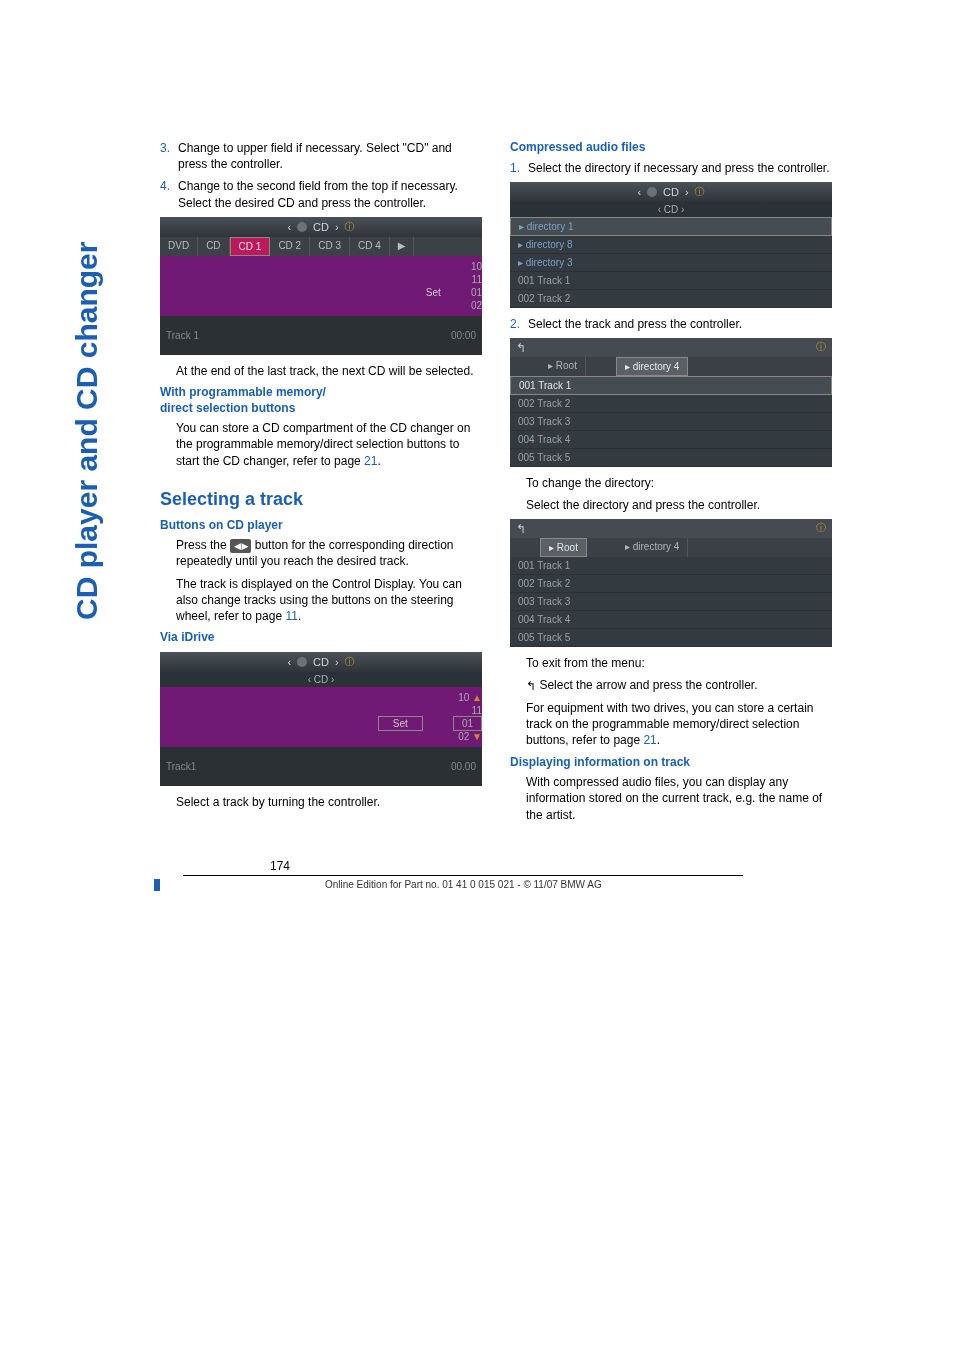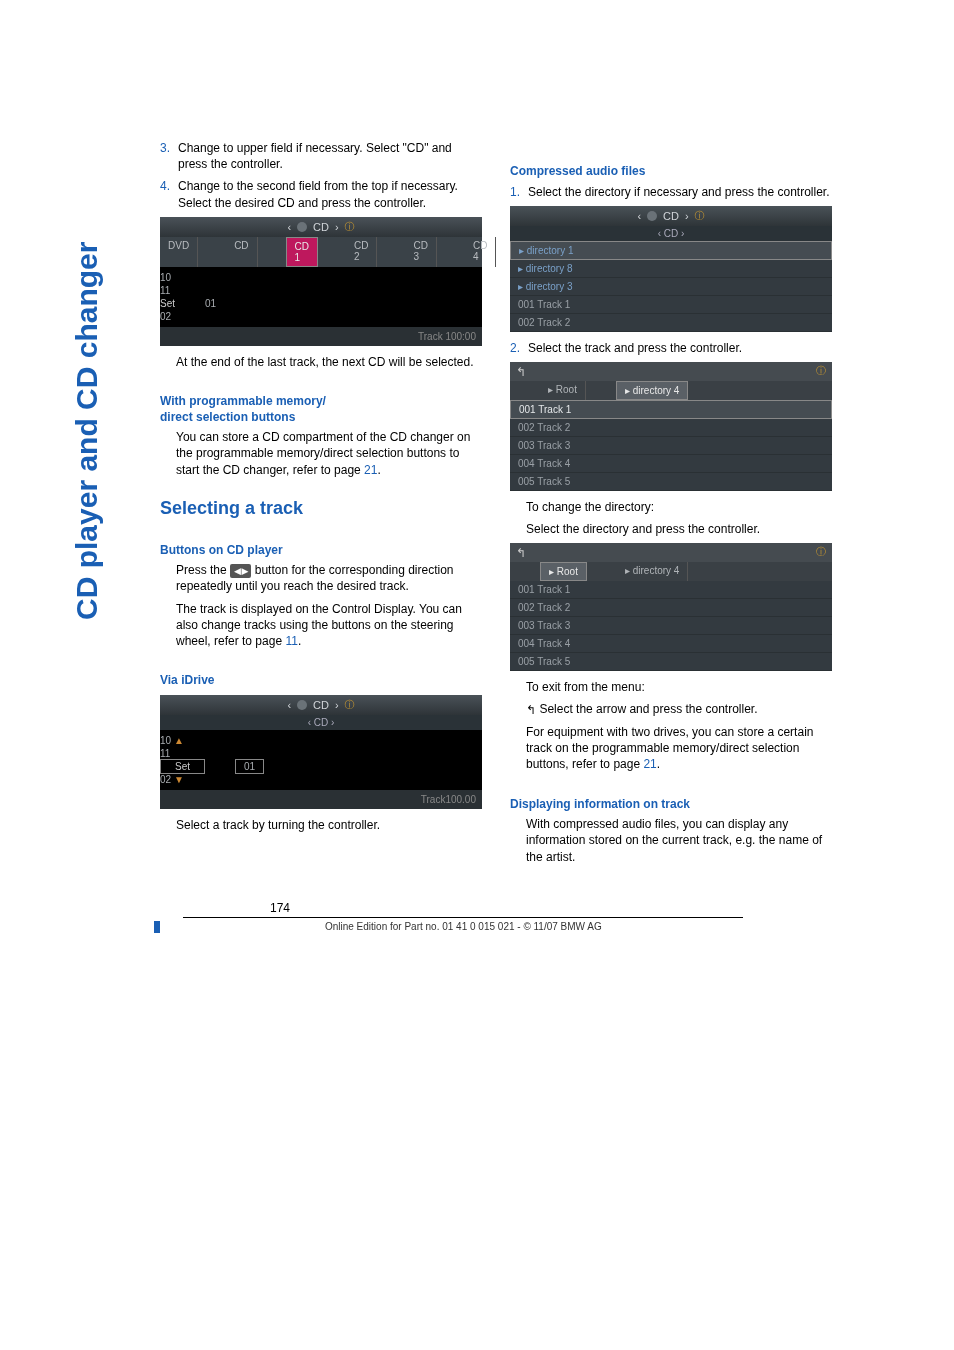--- a/index.html
+++ b/index.html
@@ -48,21 +48,21 @@
   .num {
     color: #1a5fb4;
     min-width: 18px;
     flex-shrink: 0;
   }
   .li-text { flex: 1; }
   .subhead-blue {
     color: #1a5fb4;
     font-weight: bold;
     font-size: 12px;
-    margin: 24px 0 4px 0;
+    margin: 0 0 4px 0;
     line-height: 1.3;
   }
   .h2-blue {
     color: #1a5fb4;
     font-weight: bold;
     font-size: 18px;
     margin: 20px 0 8px 0;
   }
   p { margin: 0 0 6px 16px; line-height: 1.35; }
   .pageref { color: #1a5fb4; }
@@ -97,40 +97,39 @@
     color:#aab;
     font-size:10px;
     text-align:center;
     padding:2px 0;
   }
   .scr-tabs {
     display:flex;
     background:#3a4248;
     color:#b8bcc0;
     font-size:10px;
-    gap:28px;
   }
   .scr-tab { padding:3px 8px; border-right:1px solid #555; }
   .scr-tab.active { background:#be185d; color:#e8e8e8; border:1px solid #888; }
   .scr-body {
-    background:#000000;
+    background:#701a75;
     color:#a8acb0;
     font-size:10px;
     padding:4px 0;
-    text-align:left;
+    text-align:right;
   }
   .scr-body .row { padding:1px 0; }
   .scr-body .set { color:#ccc; margin-right:30px; }
   .scr-footer {
     background:#2a3034;
     color:#888;
     font-size:10px;
-    padding:4px 6px;
+    padding:14px 6px;
     display:flex;
-    justify-content:flex-end;
+    justify-content:space-between;
   }
   .scr-list-item {
     background:#333a40;
     color:#9aa0a6;
     font-size:10px;
     padding:3px 8px;
     border-bottom:1px solid #2a3034;
     text-align:left;
   }
   .scr-list-item.sel {

